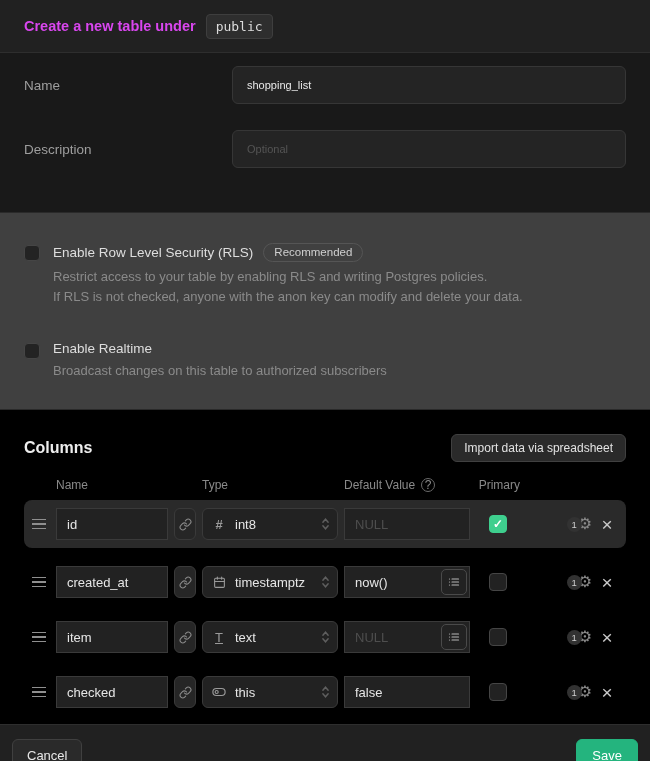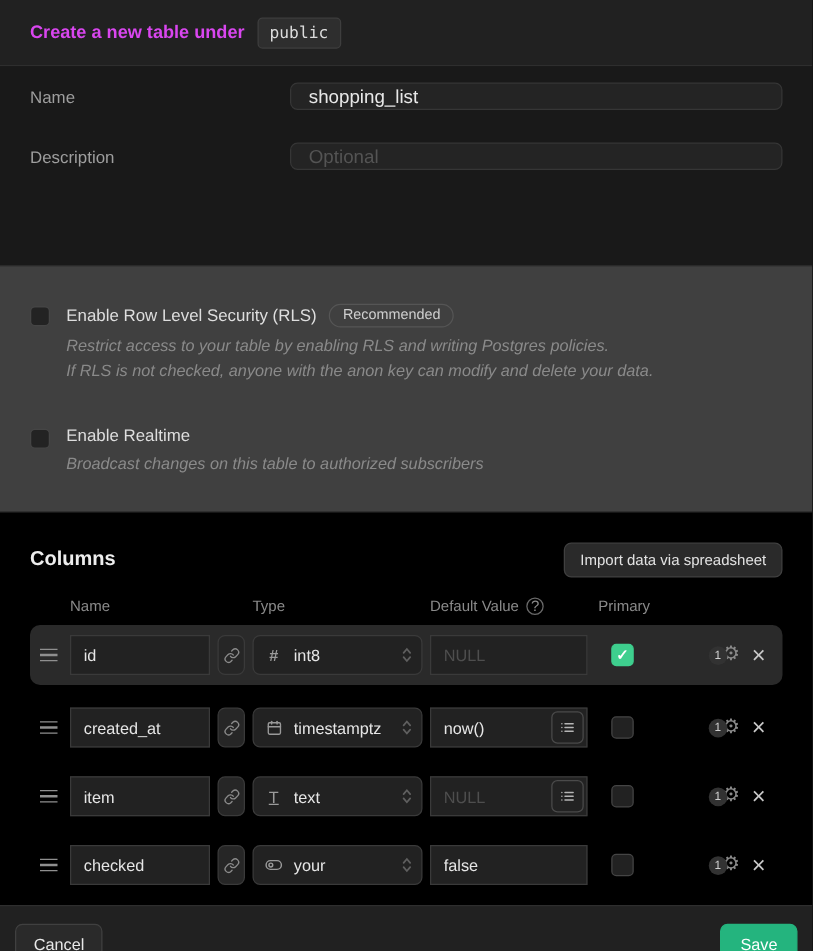--- a/index.html
+++ b/index.html
@@ -12,35 +12,35 @@
   .hdr { height:53px; flex:0 0 53px; background:#212121; border-bottom:1px solid #2e2e2e;
          display:flex; align-items:center; padding:0 24px; gap:10px; }
   .hdr-title { color:#d946ef; font-size:14.5px; font-weight:700; }
   .schema-badge { font-family:"DejaVu Sans Mono", monospace; font-size:13px; color:#dcdcdc;
          background:#2e2e2e; border:1px solid #3e3e3e; border-radius:4px; padding:4px 9px; }
 
   
   .sec-fields { height:160px; flex:0 0 160px; background:#191919; border-bottom:1px solid #2a2a2a; padding:13px 24px 0; }
   .frow { display:flex; align-items:center; margin-bottom:26px; }
   .flabel { width:208px; color:#9e9e9e; font-size:13.5px; }
-  .finput { flex:1; height:22px; background:#242424; border:1px solid #363636; border-radius:6px;
-         color:#e8e8e8; font-size:15px; padding:0 14px; outline:none; font-family:inherit; }
+  .finput { flex:1; height:38px; background:#242424; border:1px solid #363636; border-radius:6px;
+         color:#e8e8e8; font-size:11px; padding:0 14px; outline:none; font-family:inherit; }
   .finput::placeholder { color:#545454; }
 
   
   .sec-toggles { height:197px; flex:0 0 197px; background:#404040; border-bottom:1px solid #2a2a2a; padding:30px 24px 0; }
   .toggle-block { display:flex; gap:13px; }
   .toggle-block + .toggle-block { margin-top:34px; }
   .cbox { width:16px; height:16px; flex:0 0 16px; margin-top:2px; background:#232323;
          border:1px solid #454545; border-radius:4px; cursor:pointer; }
   .t-body { flex:1; }
   .t-head { display:flex; align-items:center; gap:10px; }
   .t-label { color:#dedede; font-size:13.5px; }
   .pill { border:1px solid #555; border-radius:999px; padding:2px 10px 3px; color:#cfcfcf; font-size:11.5px; }
-  .t-desc { color:#8a8a8a; font-size:13px; line-height:1.55; margin-top:5px;font-style:italic; }
+  .t-desc { color:#8a8a8a; font-size:13px; line-height:1.55; margin-top:5px; }
 
   
   .sec-cols { flex:1; background:#000000; padding:24px 24px 0; }
   .cols-top { display:flex; align-items:center; justify-content:space-between; margin-bottom:16px; }
   .cols-title { color:#ededed; font-size:16px; font-weight:700; }
   .btn-import { background:#2a2a2a; border:1px solid #404040; border-radius:6px; color:#e2e2e2;
          font-size:12px; padding:6px 12px; cursor:pointer; font-family:inherit; }
 
   .cgrid { display:grid; grid-template-columns:18px 112px 22px 136px 126px 44px 1fr 36px 18px;
          gap:6px; align-items:center; }
@@ -305,21 +305,21 @@
             <path d="M14 11a5 5 0 0 0-7.54-.54l-3 3a5 5 0 0 0 7.07 7.07l1.71-1.71"></path>
           </svg>
       </button>
       <div class="typesel">
         <span class="ticon">
           <svg width="14" height="14" viewBox="0 0 24 24" fill="none" stroke="currentColor" stroke-width="2" stroke-linecap="round">
               <rect x="1.5" y="6" width="21" height="12" rx="6"></rect>
               <circle cx="8" cy="12" r="2.6"></circle>
             </svg>
         </span>
-        <span class="tname">your</span>
+        <span class="tname">this</span>
         <svg class="chev" width="9" height="14" viewBox="0 0 10 16" fill="none" stroke="currentColor" stroke-width="1.6" stroke-linecap="round">
             <path d="M2 6l3-3.5L8 6"></path>
             <path d="M2 10l3 3.5L8 10"></path>
           </svg>
       </div>
       <div class="defwrap">
         <input class="cinput" type="text" style="padding-right: 10px;" value="false">
       </div>
       <div class="pcell">
           <div class="pcheck"></div>

